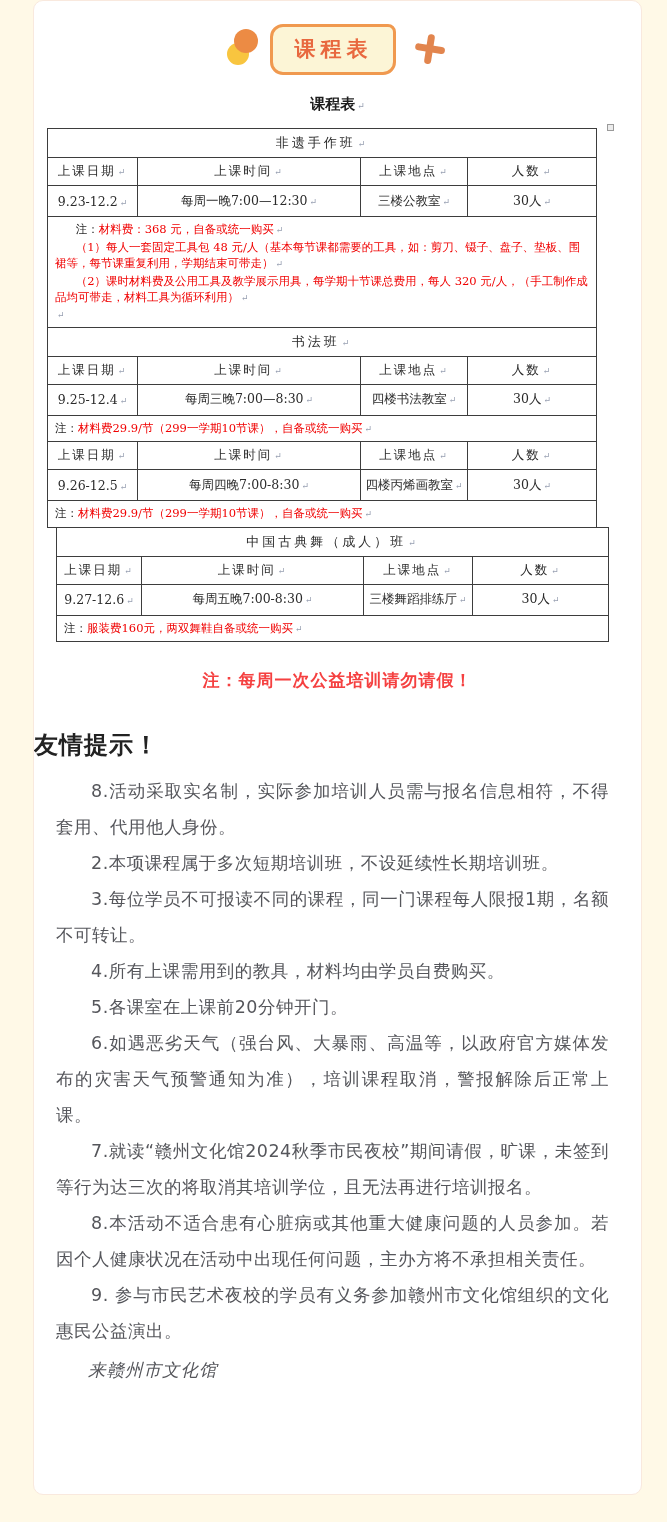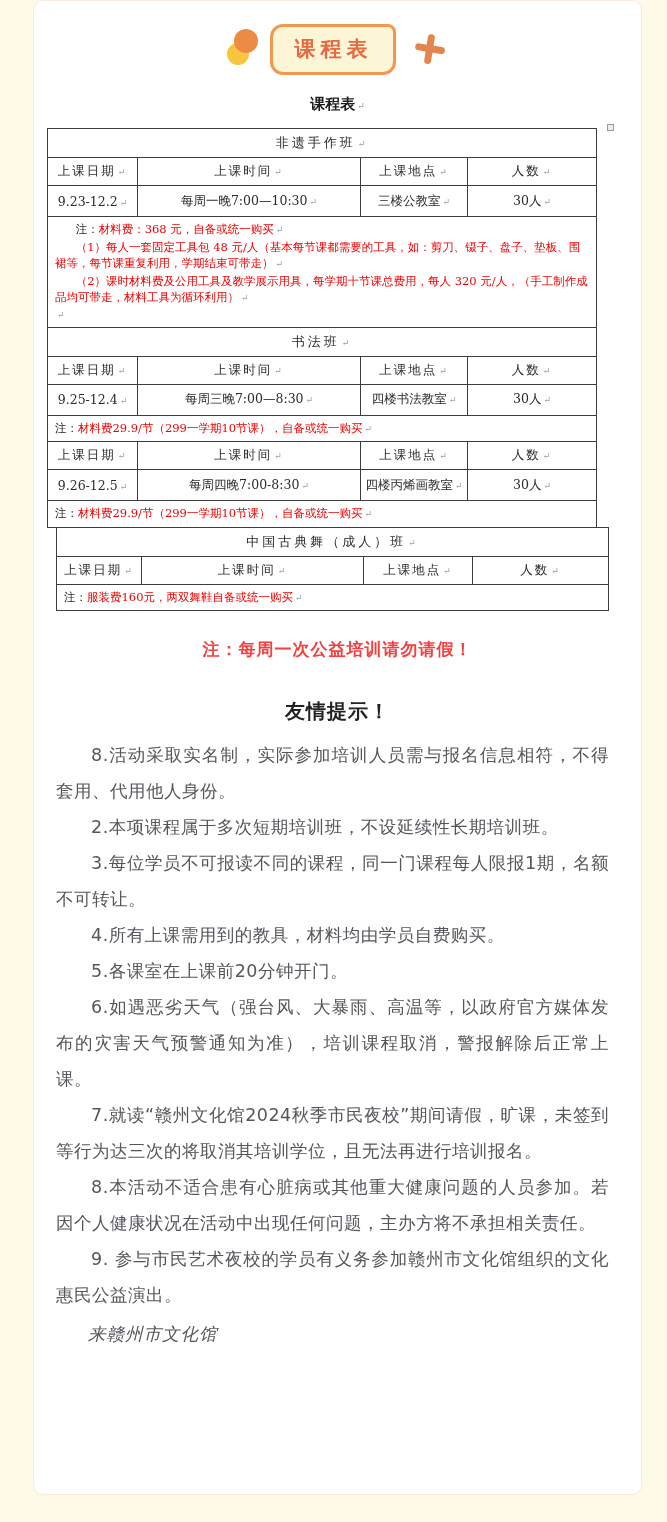--- a/index.html
+++ b/index.html
@@ -67,22 +67,22 @@
   .ind1 { text-indent: 1.8em; }
   .red  { color: #F00000; }
   .npfx { color: #2b2b2b; }
   .note-blank { height: 16px; }
   
   .notice {
     margin-top: 27px; text-align: center;
     font-size: 17px; font-weight: bold; color: #F54040; letter-spacing: 1px;
   }
   .tips-title {
-    margin-top: 37px; text-align: center;
-    font-size: 20px; font-weight: bold; color: #222222; letter-spacing: 1px;
+    margin-top: 37px; 
+    font-size: 24px; font-weight: bold; color: #222222; letter-spacing: 1px;
   }
   .tips { margin: 12px 32px 0 22px; }
   .tip {
     font-size: 17.5px; line-height: 36px; color: #55565B;
     text-indent: 2em; text-align: justify; letter-spacing: 0.5px;
   }
   .closing { margin-top: 2px; }
   .closing p {
     padding-left: 54px; font-size: 17.5px; line-height: 38px;
     color: #55565B; letter-spacing: 1px; font-style: italic;
@@ -126,21 +126,21 @@
             <td colspan="4"><span>非遗手作班</span><span class="pm"></span></td>
           </tr>
       <tr class="t-head">
         <td><span>上课日期</span><span class="pm"></span></td>
         <td><span>上课时间</span><span class="pm"></span></td>
         <td><span>上课地点</span><span class="pm"></span></td>
         <td><span>人数</span><span class="pm"></span></td>
       </tr>
       <tr class="t-data">
         <td><span>9.23-12.2</span><span class="pm"></span></td>
-        <td><span>每周一晚7:00—10:30</span><span class="pm"></span></td>
+        <td><span>每周一晚7:00—12:30</span><span class="pm"></span></td>
         <td><span>三楼公教室</span><span class="pm"></span></td>
         <td><span>30人</span><span class="pm"></span></td>
       </tr>
       <tr class="t-note">
         <td colspan="4">
           <div class="nline ind1"><span class="npfx">注：</span><span class="red">材料费：368 元，自备或统一购买</span><span class="pm"></span></div>
           <div class="nline red ind1"><span>（1）每人一套固定工具包 48 元/人（基本每节课都需要的工具，如：剪刀、镊子、盘子、垫板、围裙等，每节课重复利用，学期结束可带走）</span><span class="pm"></span></div>
           <div class="nline red ind1"><span>（2）课时材料费及公用工具及教学展示用具，每学期十节课总费用，每人 320 元/人，（手工制作成品均可带走，材料工具为循环利用）</span><span class="pm"></span></div>
           <div class="note-blank"><span class="pm"></span></div>
         </td>
@@ -216,20 +216,26 @@
         </colgroup>
       <tbody>
           <tr class="t-title">
             <td colspan="4"><span>中国古典舞（成人）班</span><span class="pm"></span></td>
           </tr>
       <tr class="t-head">
         <td><span>上课日期</span><span class="pm"></span></td>
         <td><span>上课时间</span><span class="pm"></span></td>
         <td><span>上课地点</span><span class="pm"></span></td>
         <td><span>人数</span><span class="pm"></span></td>
+      </tr>
+      <tr class="t-data">
+        <td><span>9.27-12.6</span><span class="pm"></span></td>
+        <td><span>每周五晚7:00-8:30</span><span class="pm"></span></td>
+        <td><span>三楼舞蹈排练厅</span><span class="pm"></span></td>
+        <td><span>30人</span><span class="pm"></span></td>
       </tr>
       <tr class="t-note">
         <td colspan="4">
           <div class="nline"><span class="npfx">注：</span><span class="red">服装费160元，两双舞鞋自备或统一购买</span><span class="pm"></span></div>
         </td>
       </tr>
     </tbody>
       </table>
   </div>
 

